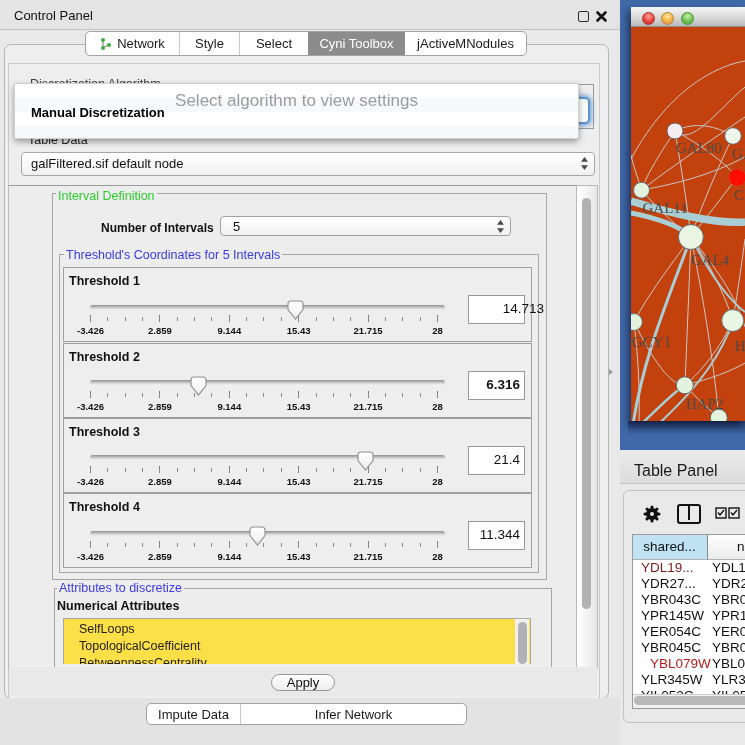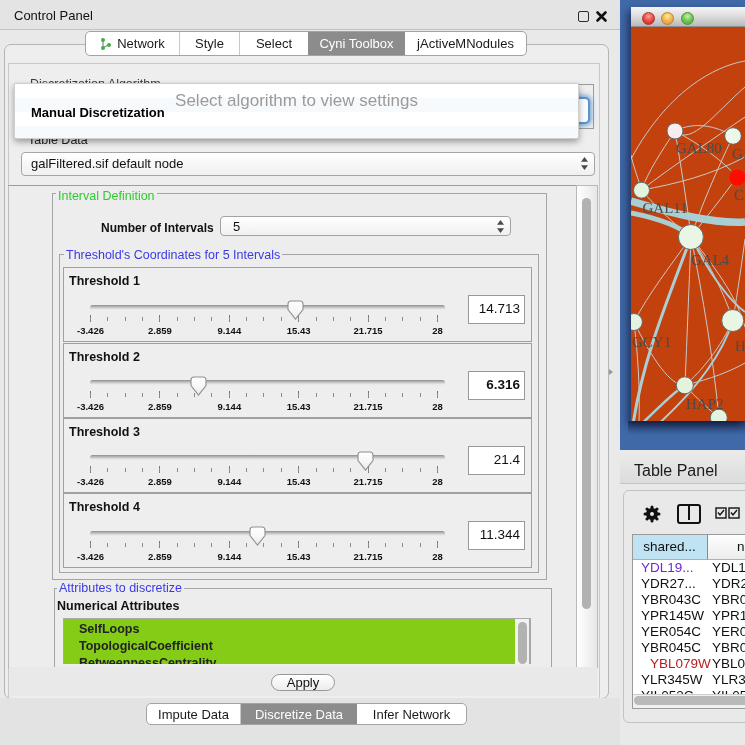--- a/index.html
+++ b/index.html
@@ -77,21 +77,21 @@
  <defs>
       <linearGradient id="th0" x1="0" y1="0" x2="0" y2="1">
         <stop offset="0" stop-color="#ffffff"></stop>
         <stop offset="0.55" stop-color="#f7f7f7"></stop>
         <stop offset="1" stop-color="#e8e8e8"></stop>
       </linearGradient>
     </defs>
  <path d="M1 4 Q1 1 4 1 L13 1 Q16 1 16 4 L16 9.5 L8.5 19 L1 9.5 Z" fill="url(#th0)" stroke="#8f8f8f" stroke-width="1.1"></path>
   </svg>
 <div class="abs" style="left:468px;top:295px;width:55px;height:27px;background:#ffffff;border:1px solid #989898;"></div>
-<div class="abs" style="left:468px;top:301px;width:52px;text-align:right;font-size:13.5px;color:#111;">14.713</div>
+<div class="abs" style="left:468px;top:301px;width:52px;text-align:right;font-size:13.5px;color:#111;padding-left:24px;">14.713</div>
 <div class="abs" style="left:63px;top:342.5px;width:467px;height:73px;background:#eeeeee;border:1px solid #a0a0a0;"></div>
 <div class="abs" style="left:69px;top:349.5px;font-size:12.5px;font-weight:bold;color:#111;">Threshold 2</div>
 <div class="abs" style="left:90px;top:380.0px;width:355px;height:5px;border-radius:3px;background:linear-gradient(#8e8e8e,#c2c2c2 45%,#dedede 75%,#f0f0f0);"></div>
 <div class="abs" style="left:90px;top:390.5px;width:349px;height:7px;background:repeating-linear-gradient(90deg,#777 0,#777 1px,transparent 1px,transparent 69.4px);"></div>
 <div class="abs" style="left:90px;top:392.5px;width:349px;height:4px;background:repeating-linear-gradient(90deg,#8a8a8a 0,#8a8a8a 1px,transparent 1px,transparent 17.35px);"></div>
 <div class="abs" style="left:60.5px;top:400.5px;width:60px;text-align:center;font-size:9.5px;font-weight:bold;color:#111;">-3.426</div>
 <div class="abs" style="left:129.9px;top:400.5px;width:60px;text-align:center;font-size:9.5px;font-weight:bold;color:#111;">2.859</div>
 <div class="abs" style="left:199.3px;top:400.5px;width:60px;text-align:center;font-size:9.5px;font-weight:bold;color:#111;">9.144</div>
 <div class="abs" style="left:268.7px;top:400.5px;width:60px;text-align:center;font-size:9.5px;font-weight:bold;color:#111;">15.43</div>
 <div class="abs" style="left:338.1px;top:400.5px;width:60px;text-align:center;font-size:9.5px;font-weight:bold;color:#111;">21.715</div>
@@ -151,35 +151,34 @@
       </linearGradient>
     </defs>
  <path d="M1 4 Q1 1 4 1 L13 1 Q16 1 16 4 L16 9.5 L8.5 19 L1 9.5 Z" fill="url(#th3)" stroke="#8f8f8f" stroke-width="1.1"></path>
   </svg>
 <div class="abs" style="left:468px;top:521px;width:55px;height:27px;background:#ffffff;border:1px solid #989898;"></div>
 <div class="abs" style="left:468px;top:527px;width:52px;text-align:right;font-size:13.5px;color:#111;">11.344</div>
 
 <div class="abs" style="left:54px;top:588px;width:496px;height:78px;border:1px solid #a5a5a5;border-bottom:none;"></div>
 <div class="abs" style="left:57px;top:581px;background:#ededed;padding:0 2px;font-size:12.5px;color:#3a3ae6;">Attributes to discretize</div>
 <div class="abs" style="left:57px;top:599px;font-size:12.5px;font-weight:bold;color:#111;">Numerical Attributes</div>
-<div class="abs" style="left:63px;top:618px;width:466px;height:45px;background:#84cc16;border:1px solid #a9a9a9;border-bottom:none;overflow:hidden;font-weight:bold;">
+<div class="abs" style="left:63px;top:618px;width:466px;height:45px;background:#fde047;border:1px solid #a9a9a9;border-bottom:none;overflow:hidden;">
   <div style="position:absolute;left:15px;top:3px;font-size:12.5px;color:#222;">SelfLoops</div>
   <div style="position:absolute;left:15px;top:20px;font-size:12.5px;color:#222;">TopologicalCoefficient</div>
   <div style="position:absolute;left:15px;top:37px;font-size:12.5px;color:#222;">BetweennessCentrality</div>
   <div style="position:absolute;right:1px;top:0;width:14px;height:45px;background:#f2f2f2;"></div>
   <div style="position:absolute;right:3px;top:3px;width:9px;height:42px;background:#b2b2b2;border-radius:4.5px;"></div>
 </div>
 
 <div class="abs" style="left:9px;top:667px;width:588px;height:29px;background:#e9e9e9;"></div>
 <div class="abs" style="left:271px;top:674px;width:62px;height:15px;background:linear-gradient(#ffffff,#ededed);border:1px solid #979797;border-radius:9px;text-align:center;font-size:13px;line-height:15px;color:#111;">Apply</div>
 
 <div class="abs" style="left:0;top:697.5px;width:620px;height:47.5px;background:#e3e3e3;"></div>
 <div class="abs" style="left:146px;top:703px;width:319px;height:20px;background:#ffffff;border:1px solid #a3a3a3;border-radius:5px;display:flex;font-size:13px;color:#1a1a1a;">
  <div style="width:93px;display:flex;align-items:center;justify-content:center;border-right:1px solid #c9c9c9;">Impute Data</div>
- <div style="width:116px;display:flex;align-items:center;justify-content:center;background:#8c8c8c;color:#fff;">Discretize Data</div>
  <div style="flex:1;display:flex;align-items:center;justify-content:center;">Infer Network</div>
 </div>
 
 <div class="abs" style="left:14px;top:83px;width:563px;height:54px;background:#ffffff;border:1px solid #cfcfcf;border-radius:0 0 4px 4px;box-shadow:0 3px 6px rgba(0,0,0,0.35);">
   <div style="position:absolute;left:0;top:14px;width:100%;height:14px;background:#f7fafd;"></div>
   <div style="position:absolute;left:0;top:42px;width:100%;height:12px;background:#f7fafd;"></div>
   <div style="position:absolute;left:0;top:7px;width:100%;text-align:center;font-size:17px;color:#9b9b9b;">Select algorithm to view settings</div>
   <div style="position:absolute;left:16px;top:21px;font-size:13px;font-weight:bold;color:#000;">Manual Discretization</div>
 </div>
 
@@ -270,21 +269,21 @@
   <rect x="14" y="1" width="10" height="10"></rect>
       <path d="M16 5.5 L18 8 L22 3"></path>
  </g>
 </svg>
 
 <div class="abs" style="left:631.5px;top:534px;width:114px;height:173px;background:#ffffff;border-left:1px solid #9a9a9a;border-top:1px solid #9a9a9a;border-bottom:1px solid #9a9a9a;overflow:hidden;"></div>
 <div class="abs" style="left:632.5px;top:535px;width:74px;height:23.5px;background:#bfe3f2;border-right:1.5px solid #8a8a8a;border-bottom:1px solid #b0b0b0;"></div>
 <div class="abs" style="left:708px;top:535px;width:37px;height:23.5px;background:linear-gradient(#fefefe,#ececec);border-bottom:1px solid #b0b0b0;"></div>
 <div class="abs" style="left:632.5px;top:539px;width:74px;text-align:center;font-size:13.5px;color:#111;">shared...</div>
 <div class="abs" style="left:737px;top:539px;font-size:13.5px;color:#111;">name</div>
-<div class="abs" style="left:641px;top:560.0px;font-size:13.5px;color:#6d28d9;">YDL19...</div>
+<div class="abs" style="left:641px;top:560.0px;font-size:13.5px;color:#7f1d1d;">YDL19...</div>
 <div class="abs" style="left:712px;top:560.0px;font-size:13.5px;color:#111;">YDL19</div>
 <div class="abs" style="left:641px;top:576.0px;font-size:13.5px;color:#111;">YDR27...</div>
 <div class="abs" style="left:712px;top:576.0px;font-size:13.5px;color:#111;">YDR27</div>
 <div class="abs" style="left:641px;top:592.0px;font-size:13.5px;color:#111;text-align:right;">YBR043C</div>
 <div class="abs" style="left:712px;top:592.0px;font-size:13.5px;color:#111;">YBR04</div>
 <div class="abs" style="left:641px;top:608.0px;font-size:13.5px;color:#111;">YPR145W</div>
 <div class="abs" style="left:712px;top:608.0px;font-size:13.5px;color:#111;">YPR14</div>
 <div class="abs" style="left:641px;top:624.0px;font-size:13.5px;color:#111;">YER054C</div>
 <div class="abs" style="left:712px;top:624.0px;font-size:13.5px;color:#111;">YER05</div>
 <div class="abs" style="left:641px;top:640.0px;font-size:13.5px;color:#111;">YBR045C</div>

